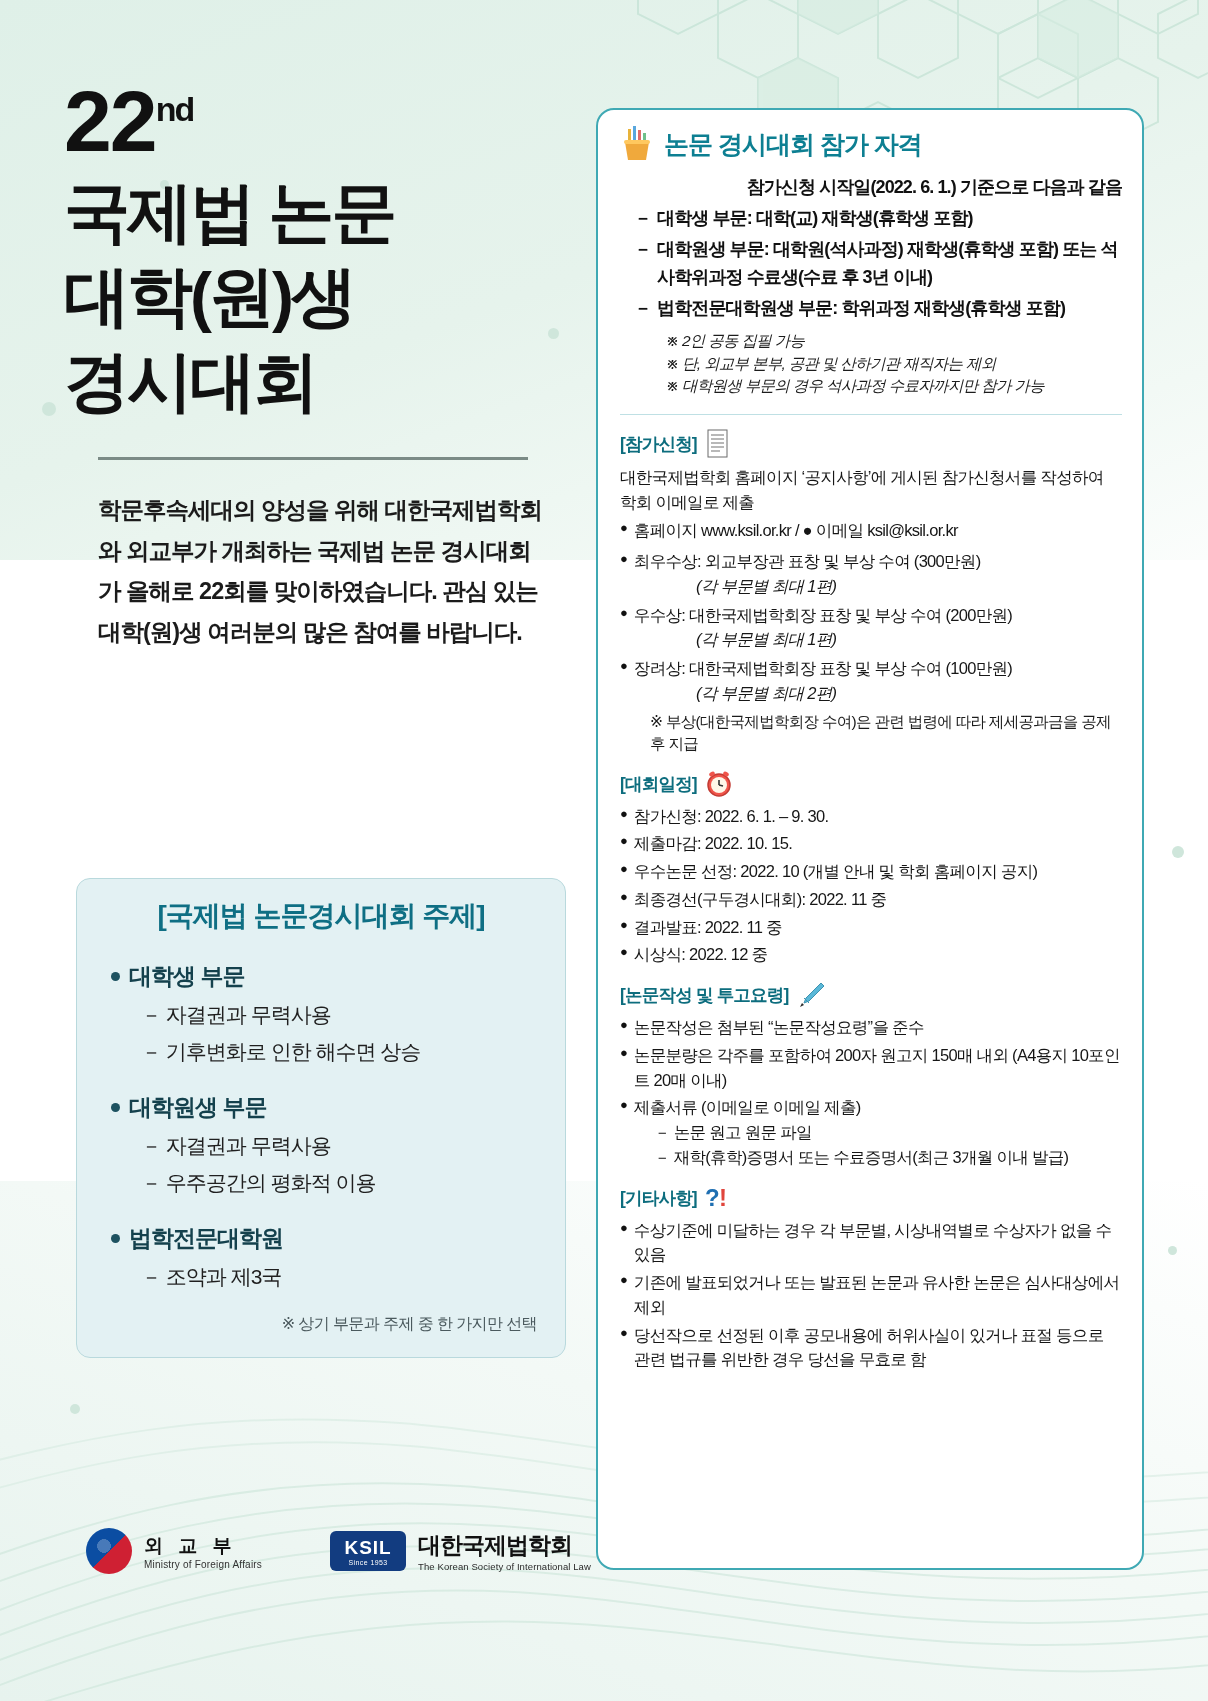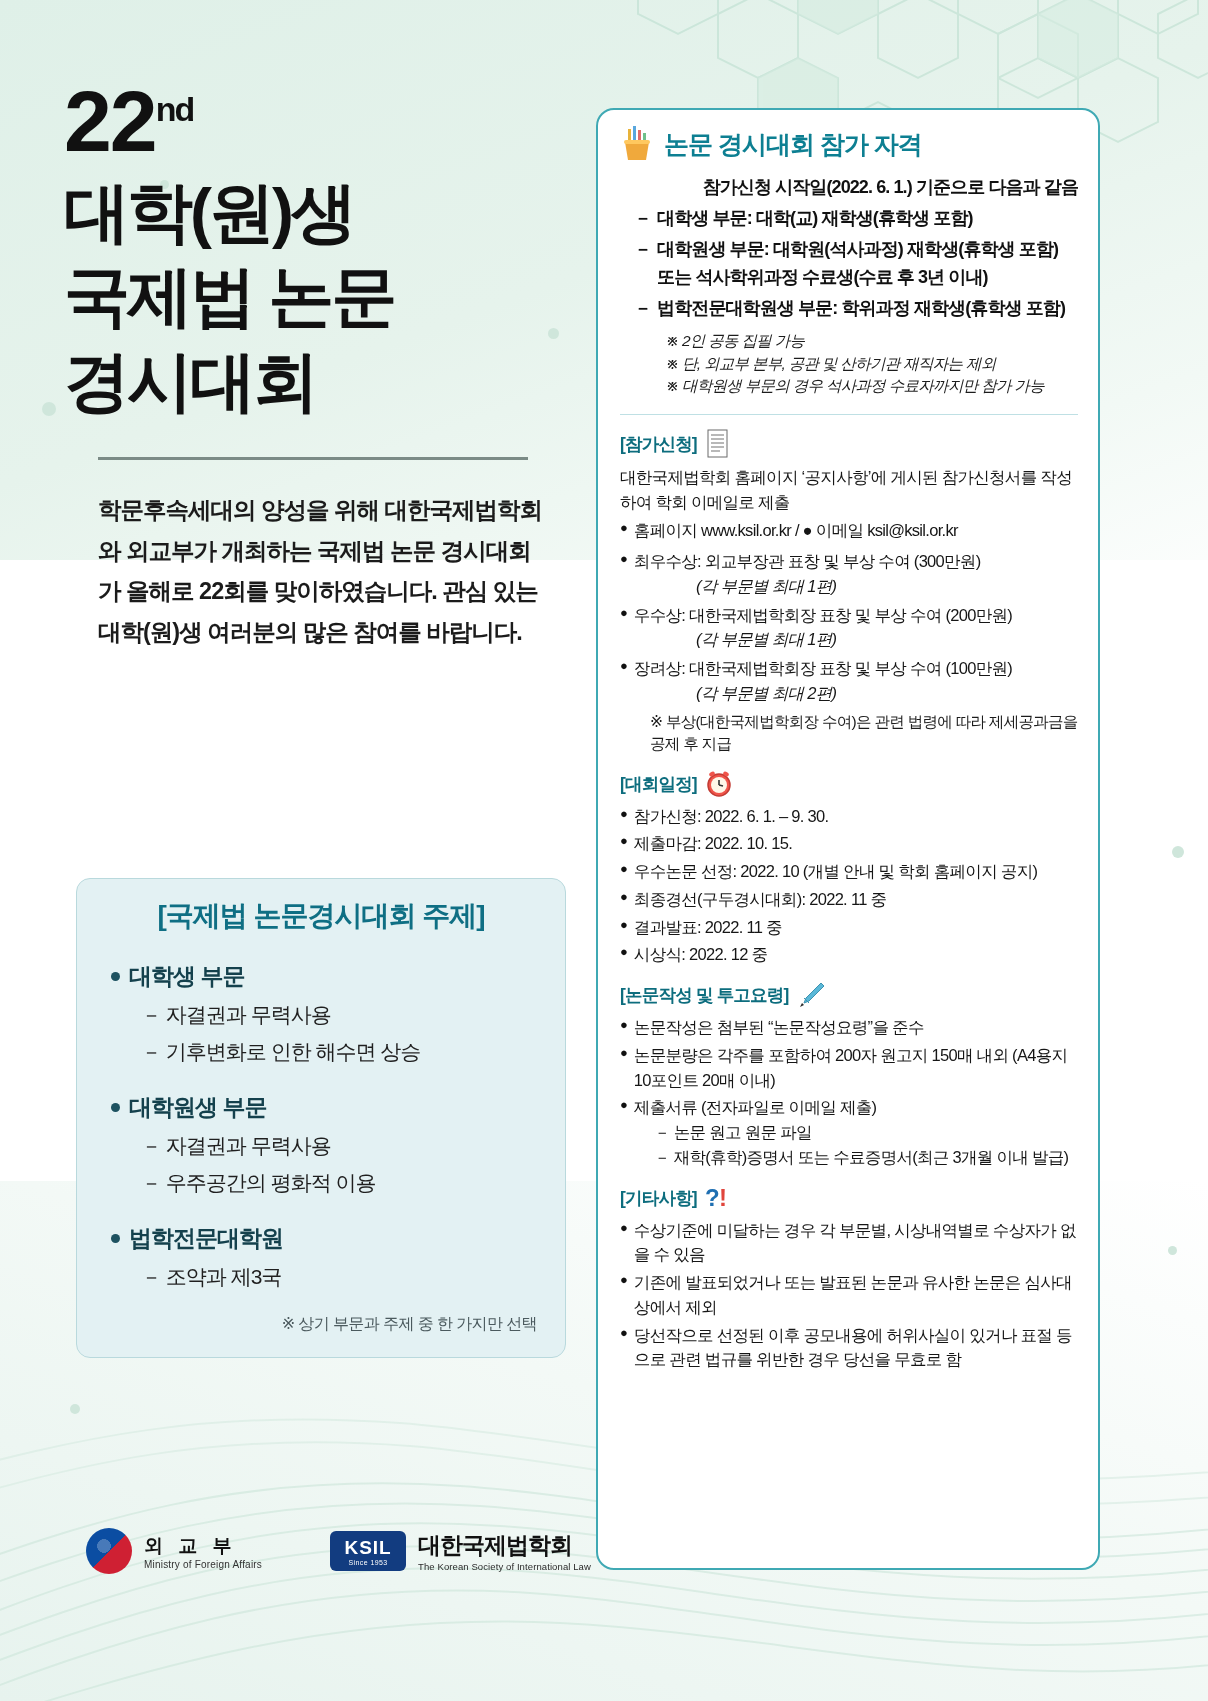--- a/index.html
+++ b/index.html
@@ -93,21 +93,21 @@
     width:76px; height:40px; border-radius:6px; background:#123c80; color:#fff;
     display:flex; flex-direction:column; align-items:center; justify-content:center;
   }
   .ksil-mark .k1 { font-size:19px; font-weight:bold; letter-spacing:1px; }
   .ksil-mark .k2 { font-size:7px; letter-spacing:.4px; }
   .ksil-ko { font-size:23px; font-weight:bold; color:#111; letter-spacing:-1px; }
   .ksil-en { font-size:9.5px; color:#2a2a2a; letter-spacing:.1px; }
 
   
   .panel {
-    position:absolute; left:596px; top:108px; width:504px; height:1462px;
+    position:absolute; left:596px; top:108px; width:548px; height:1462px;
     background:#ffffff; border:2px solid #3fa9b4; border-radius:18px;
     padding:16px 20px 10px 22px;
   }
   .sec-title {
     display:flex; align-items:center; gap:10px;
     font-size:25px; font-weight:bold; color:#0d7f92; letter-spacing:-1px;
   }
   .sec-sub {
     font-size:17.5px; font-weight:bold; color:#0d6d7e; letter-spacing:-.8px;
     display:flex; align-items:center; gap:8px;
@@ -184,22 +184,22 @@
   <div class="dot" style="left:1172px;top:846px;width:12px;height:12px;"></div>
   <div class="dot" style="left:70px;top:1404px;width:10px;height:10px;"></div>
   <div class="dot" style="left:1168px;top:1246px;width:9px;height:9px;"></div>
 </div>
 
 <div class="left">
   <div class="title-num">
     <span>22</span><sup>nd</sup>
   </div>
   <div class="title-main">
+    <div>국제법 논문</div>
     <div>대학(원)생</div>
-    <div>국제법 논문</div>
     <div>경시대회</div>
   </div>
   <div class="title-rule"></div>
   <div class="intro">학문후속세대의 양성을 위해 대한국제법학회와 외교부가 개최하는 국제법 논문 경시대회가 올해로 22회를 맞이하였습니다. 관심 있는 대학(원)생 여러분의 많은 참여를 바랍니다.</div>
 </div>
 
 <div class="topic-box">
   <div class="topic-title">[국제법 논문경시대회 주제]</div>
 
   <div class="topic-group">
@@ -373,21 +373,21 @@
   <div class="li" style="margin-top:6px;">
     <span class="mk dotmk">●</span>
     <span class="tx body-txt">논문작성은 첨부된 “논문작성요령”을 준수</span>
   </div>
   <div class="li">
     <span class="mk dotmk">●</span>
     <span class="tx body-txt">논문분량은 각주를 포함하여 200자 원고지 150매 내외 (A4용지 10포인트 20매 이내)</span>
   </div>
   <div class="li">
     <span class="mk dotmk">●</span>
-    <span class="tx body-txt">제출서류 (전자파일로 이메일 제출)</span>
+    <span class="tx body-txt">제출서류 (이메일로 이메일 제출)</span>
   </div>
   <div class="body-txt indent2" style="margin-left:34px;">－  논문 원고 원문 파일</div>
   <div class="body-txt indent2" style="margin-left:34px;">－  재학(휴학)증명서 또는 수료증명서(최근 3개월 이내 발급)</div>
 
   <div class="sec-sub">
     <span>[기타사항]</span>
     <svg class="ico" width="30" height="28" viewBox="0 0 30 28">
       <text x="0" y="22" font-family="Liberation Sans, sans-serif" font-size="24" font-weight="bold" fill="#1f6fb2">?</text>
       <text x="14" y="22" font-family="Liberation Sans, sans-serif" font-size="24" font-weight="bold" fill="#e0453c">!</text>
     </svg>

